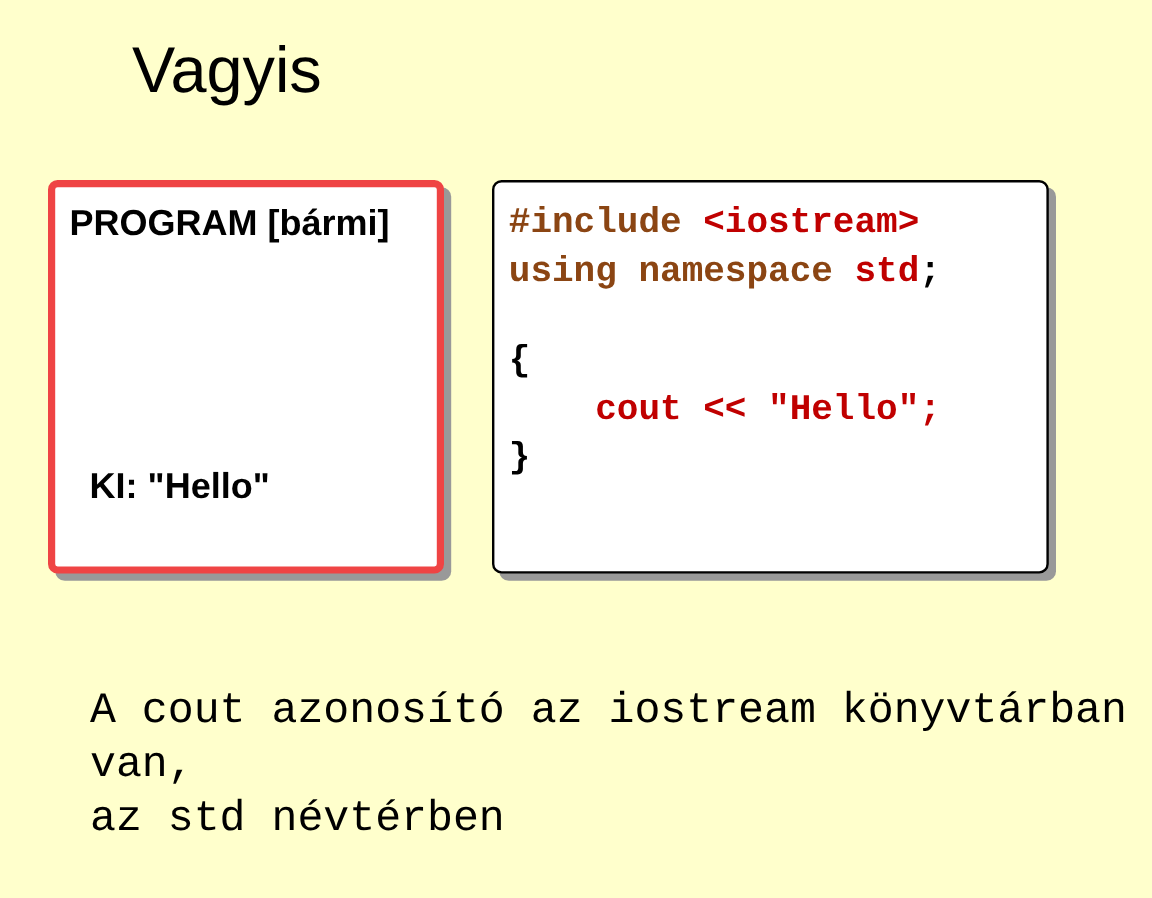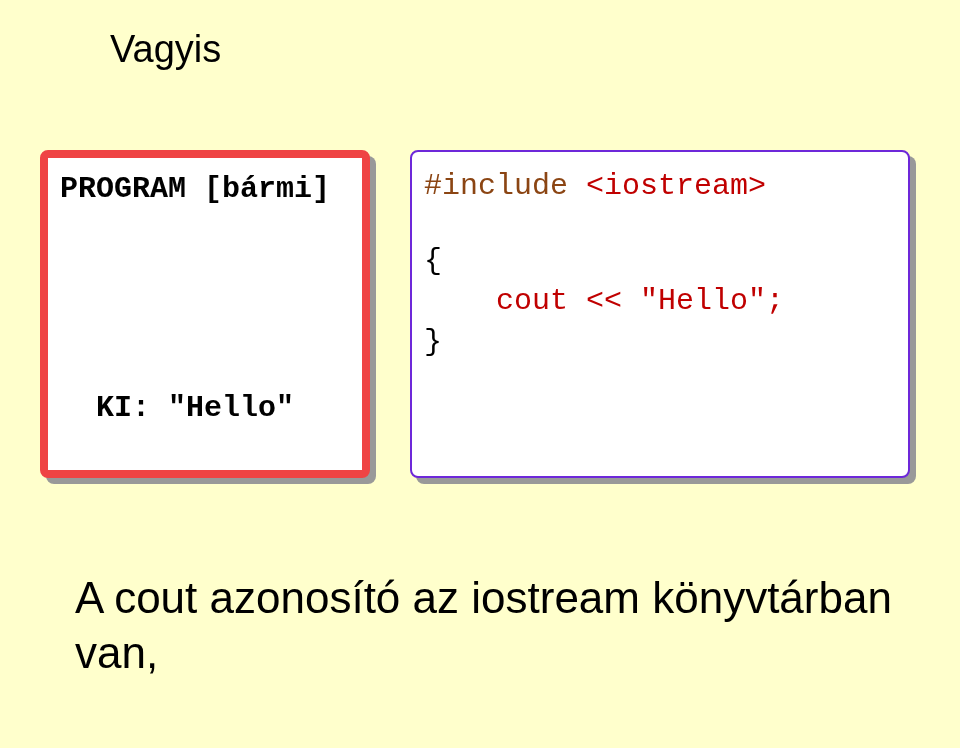--- a/index.html
+++ b/index.html
@@ -9,85 +9,88 @@
     height: 748px;
     background: #FFFFCC;
     font-family: Arial, Helvetica, sans-serif;
     position: relative;
     overflow: hidden;
   }
   .title {
     position: absolute;
     top: 28px;
     left: 110px;
-    font-size: 38px;
+    font-size: 54px;
     color: #000;
   }
   .left-box {
     position: absolute;
     top: 150px;
     left: 40px;
     width: 330px;
     height: 328px;
     background: #fff;
-    border: 8px solid #ef4444;
+    border: 6px solid #ef4444;
     border-radius: 8px;
     box-shadow: 6px 6px 0 #999;
-    font-family: Liberation Mono, monospace;
+    font-family: Liberation Sans, sans-serif;
     font-weight: bold;
     font-size: 30px;
     color: #000;
     padding: 14px 12px;
     box-sizing: border-box;
   }
   .left-box .spacer { height: 185px; }
   .right-box {
     position: absolute;
     top: 150px;
     left: 410px;
-    width: 500px;
+    width: 464px;
     height: 328px;
     background: #fff;
-    border: 2px solid #6d28d9;
+    border: 2px solid #000000;
     border-radius: 8px;
     box-shadow: 6px 6px 0 #999;
     font-family: "Courier New", monospace;
-    font-weight: normal;
+    font-weight: bold;
     font-size: 30px;
     color: #000;
     padding: 14px 12px;
     box-sizing: border-box;
     line-height: 1.35;
   }
   .right-box .gap { height: 34px; }
   .kw { color: #8B4513; }
   .red { color: #C00000; }
   .caption {
     position: absolute;
     top: 570px;
     left: 75px;
-    font-size: 44px;
+    font-size: 36px;
     color: #000;
     line-height: 1.25;
+    font-family: Liberation Mono, monospace;
   }
 </style>
 </head>
 <body>
 
 <div class="title">Vagyis</div>
 
 <div class="left-box">
   <div style="white-space:pre">PROGRAM [bármi]</div>
   <div class="spacer"></div>
   <div style="white-space:pre">  KI: "Hello"</div>
 </div>
 
 <div class="right-box">
   <div><span class="kw">#include</span><span class="red"> &lt;iostream&gt;</span></div>
+  <div><span class="kw">using</span><span class="kw"> namespace </span><span class="red">std</span><span>;</span></div>
   <div class="gap"></div>
   <div>{</div>
   <div class="red" style="white-space:pre">    cout &lt;&lt; "Hello";</div>
   <div>}</div>
 </div>
 
 <div class="caption">
   <div>A cout azonosító az iostream könyvtárban van,</div>
+  <div>az std névtérben</div>
 </div>
 
 </body></html>

